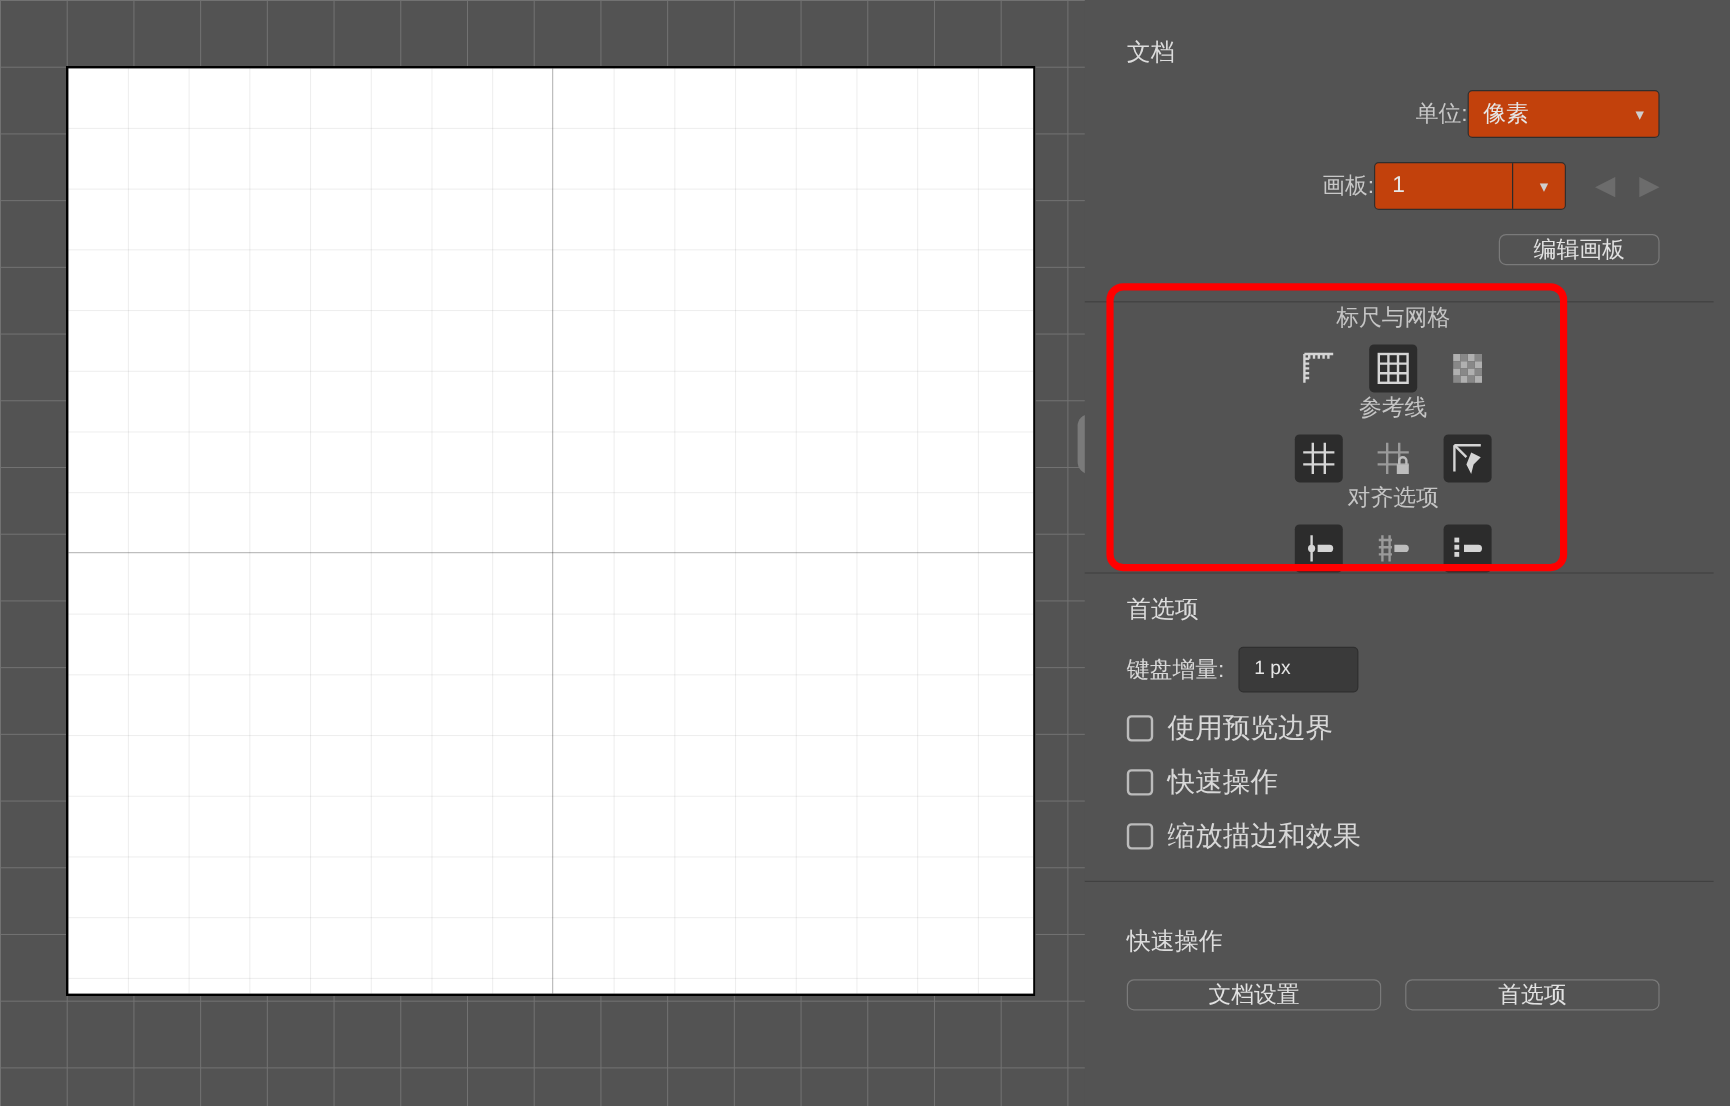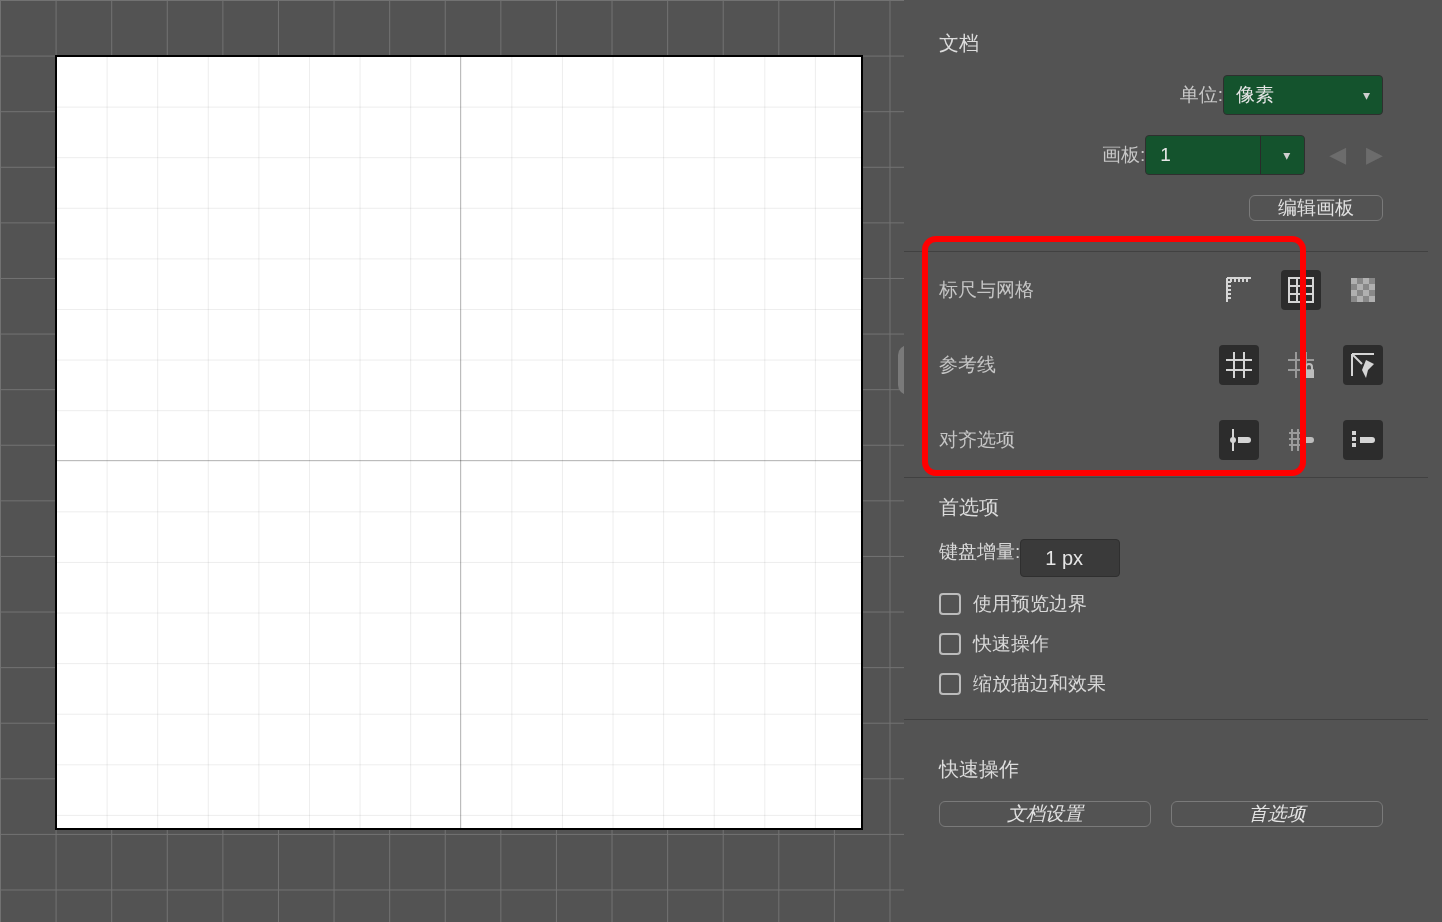--- a/index.html
+++ b/index.html
@@ -54,21 +54,21 @@
     font-size: 19px;
   }
   .panel-inner { padding: 20px 45px 0 35px; }
 
   .section-title { color: #dcdcdc; font-size: 20px; margin-bottom: 18px; margin-top: 10px; }
 
   .prop-row { display: flex; align-items: center; justify-content: flex-end; margin-bottom: 20px; }
   .prop-row .label { color: #c8c8c8; font-size: 19px; text-align: right; }
   .select {
     display: flex; align-items: center; justify-content: space-between;
-    background: #14532d;
+    background: #c2410c;
     border: 1px solid #2f2f2f;
     border-radius: 4px;
     height: 40px;
     padding: 0 12px;
     color: #e6e6e6;
     min-width: 160px;
   }
   .select .chev { font-size: 14px; color: #cfcfcf; margin-left: 8px; }
   .select.split { padding: 0; }
   .select.split .val { padding: 0 14px; flex: 1; }
@@ -98,59 +98,59 @@
   
   .highlight-box {
     position: absolute;
     left: 922px; top: 236px;
     width: 384px; height: 240px;
     border: 6px solid #ff0000;
     border-radius: 14px;
     pointer-events: none;
   }
 
-  .icon-row { display:flex; align-items:center; margin-bottom: 0; height: 75px; }
+  .icon-row { display:flex; align-items:center; margin-bottom: 0; height: 75px; flex-direction: column; }
   .icon-row .label { flex: 1; color: #c5c5c5; }
   .icon-row .icons { display:flex; gap: 22px; }
 
   .iconbtn {
     width: 40px; height: 40px;
     display:flex; align-items:center; justify-content:center;
     border-radius: 4px;
     cursor: pointer;
   }
   .iconbtn.active { background: #2c2c2c; }
   .iconbtn svg { width: 30px; height: 30px; }
   .icon-stroke { stroke: #d5d5d5; stroke-width: 2; fill: none; }
   .icon-fill { fill: #d5d5d5; }
 
   .input {
     background: #3a3a3a;
     border: 1px solid #2f2f2f;
     border-radius: 4px;
     color: #e6e6e6;
     height: 38px;
-    padding: 0 24px;
-    font-size: 20px;
+    padding: 0 12px;
+    font-size: 16px;
     width: 100px;
   }
-  .kbd-row { display:flex; margin: 18px 0 14px; }
+  .kbd-row { display:flex; align-items:center; gap: 12px; margin: 18px 0 14px; }
 
   .check-row { display:flex; align-items:center; gap: 12px; margin: 14px 0; cursor: pointer; }
   .checkbox {
     width: 22px; height: 22px;
     border: 2px solid #bcbcbc;
     border-radius: 4px;
     background: transparent;
   }
-  .check-row span { color: #d8d8d8; font-size: 19px; }
+  .check-row span { color: #d8d8d8; font-size: 23px; }
 
   .quick-title { margin-top: 36px; margin-bottom: 18px; }
 
-  .quick-btns { display:flex; gap: 20px; font-style: italic; }
+  .quick-btns { display:flex; gap: 20px; }
   .quick-btns .btn { flex: 1; padding: 0; }
 
 </style>
 </head>
 <body>
 
 <div class="canvas-area">
   <div class="artboard"></div>
 </div>
 

